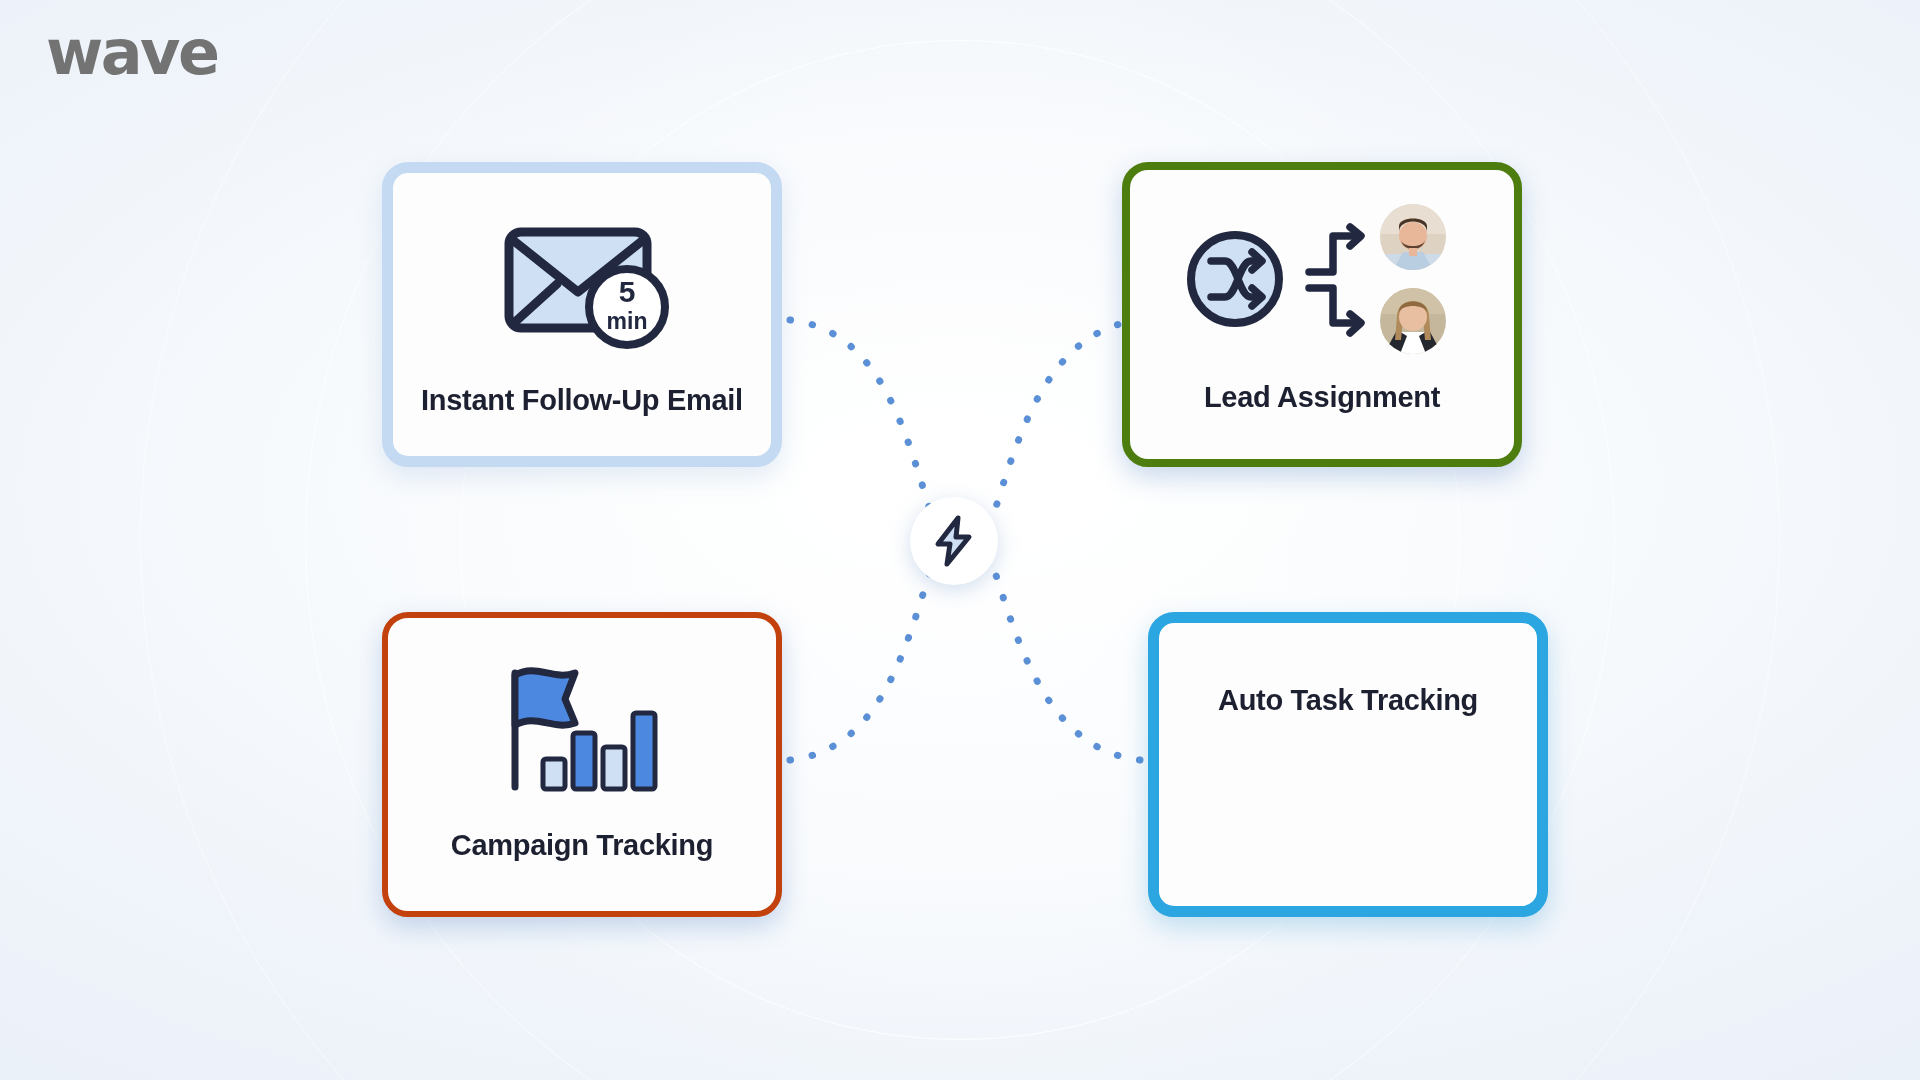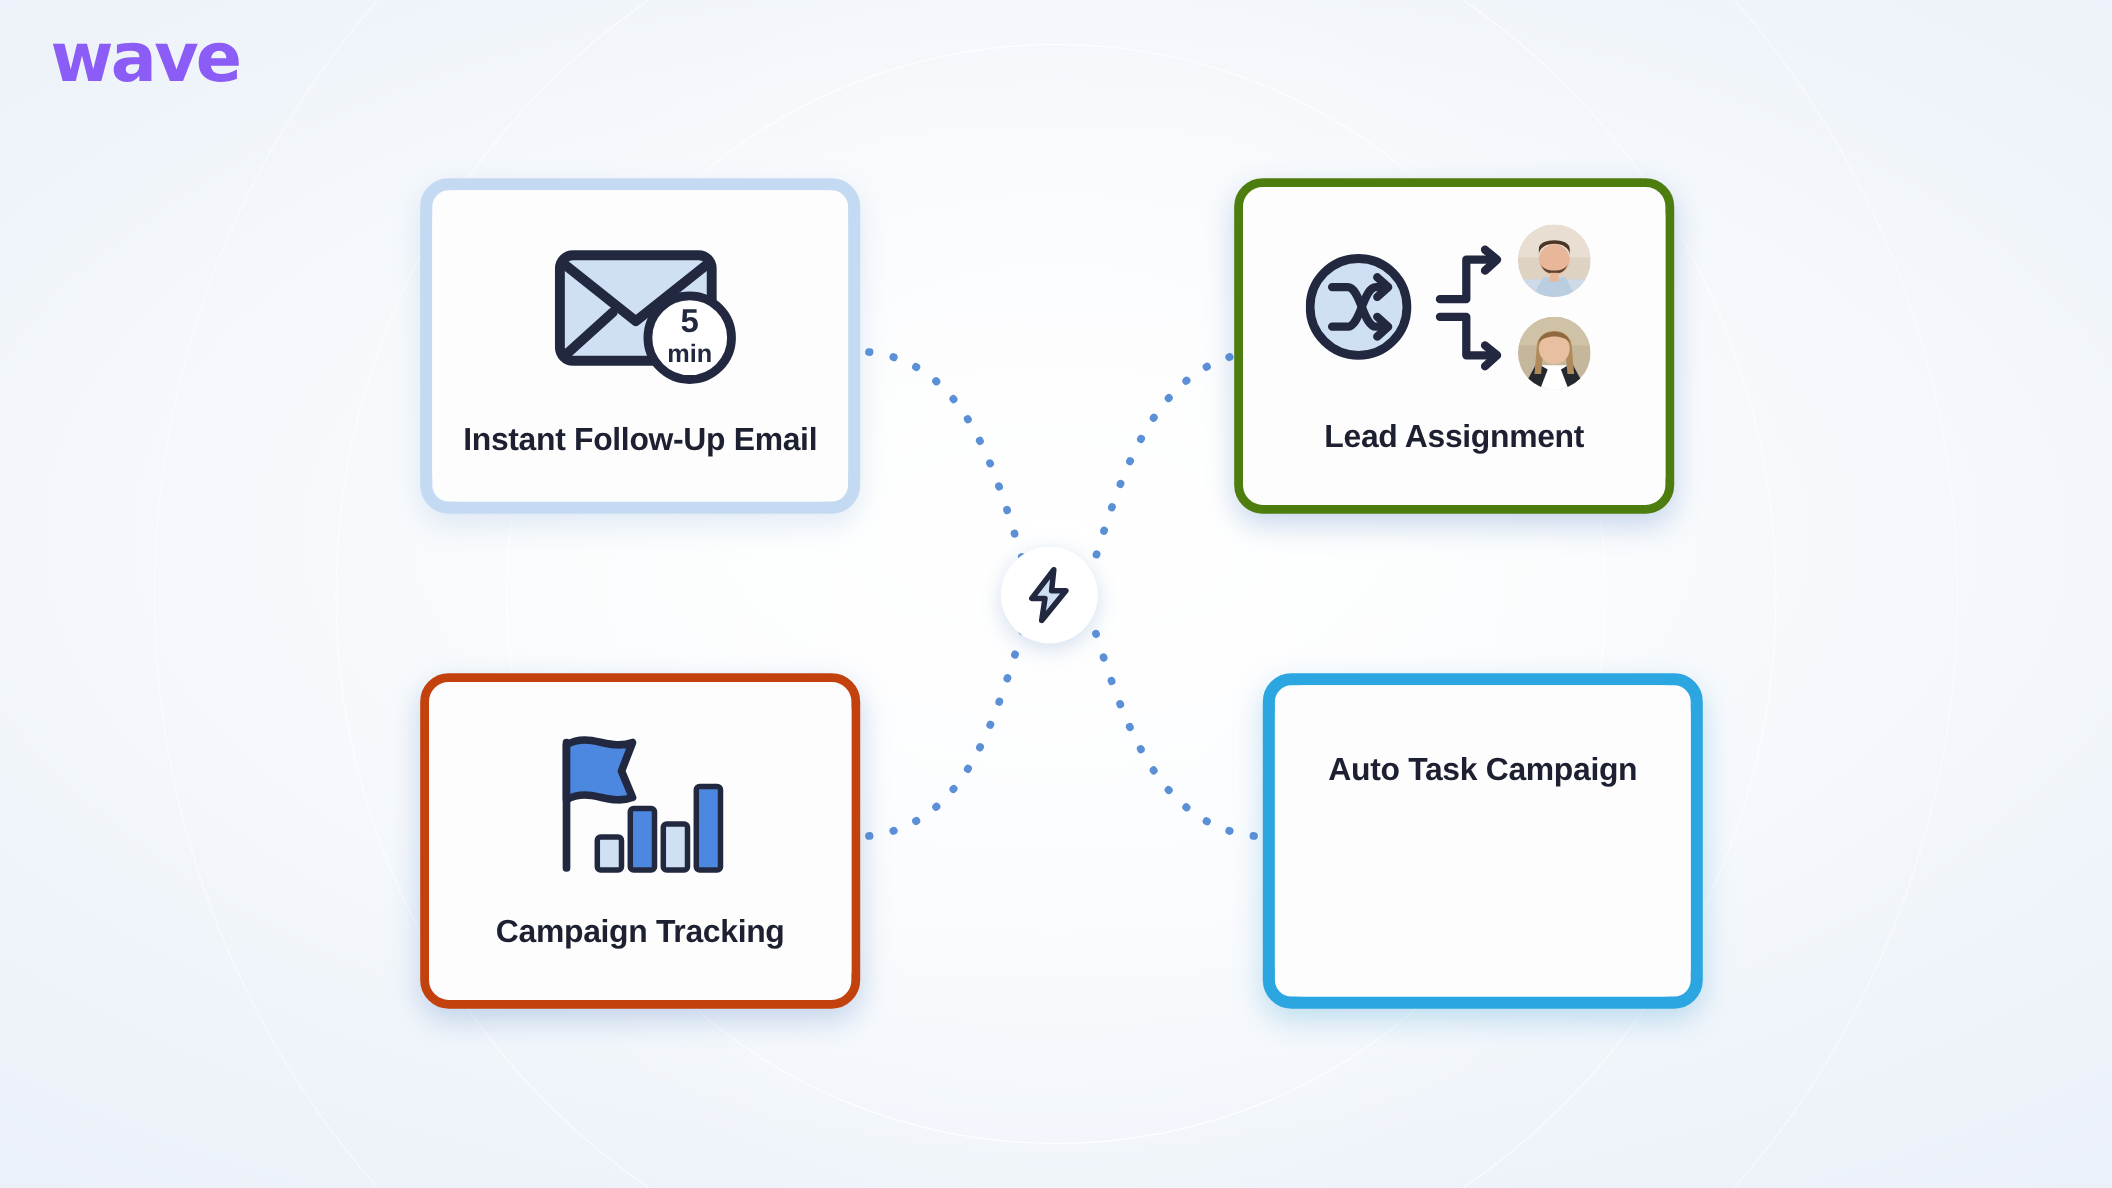--- a/index.html
+++ b/index.html
@@ -32,21 +32,21 @@
     width:1180px; height:1180px;
     transform:translate(-50%,-50%);
     border-radius:50%;
     background:radial-gradient(circle, rgba(255,255,255,0.75) 0%, rgba(255,255,255,0.18) 55%, rgba(255,255,255,0) 72%);
   }
 
   
   #logo {
     position:absolute; left:46px; top:22px;
     font-size:62px; font-weight:700; letter-spacing:-2.5px;
-    color:#8b5cf6;
+    color:#737373;
     font-family:"DejaVu Sans", sans-serif;
     line-height:1;
   }
 
   
   #connectors { position:absolute; inset:0; pointer-events:none; }
 
   
   .card {
     position:absolute;
@@ -85,21 +85,21 @@
     border:11px solid #c3daf2;
     box-shadow:0 10px 26px rgba(120,160,210,0.20);
   }
   #card-lead {
     left:1122px; top:162px;
     border:8px solid #4d7c0f;
     box-shadow:0 10px 26px rgba(70,120,190,0.28);
   }
   #card-campaign {
     left:382px; top:612px;
-    border:8px solid #c2410c;
+    border:6px solid #c2410c;
     box-shadow:0 10px 26px rgba(70,120,190,0.28);
   }
   #card-task {
     left:1148px; top:612px;
     border:11px solid #2ba6e0;
     box-shadow:0 10px 26px rgba(50,150,210,0.28);
   }
 
   
   #hub {
@@ -221,21 +221,21 @@
         <rect x="116" y="92" width="22" height="42" rx="3" fill="#cfe0f5" stroke="#222840" stroke-width="5"></rect>
         <rect x="146" y="58" width="22" height="76" rx="3" fill="#4d88e0" stroke="#222840" stroke-width="5"></rect>
       </svg>
     </div>
     <div class="card-label">Campaign Tracking</div>
   </div>
 </div>
 
 <div class="card" id="card-task">
   <div class="card-inner">
-    <div class="card-label">Auto Task Campaign</div>
+    <div class="card-label">Auto Task Tracking</div>
   </div>
 </div>
 
 <div id="hub">
   <svg width="46" height="54" viewBox="0 0 46 54">
     <path d="M 27 4 L 7 30 L 19 30 L 16 50 L 38 23 L 25 23 Z" fill="#cfe0f5" stroke="#222840" stroke-width="5" stroke-linejoin="round" stroke-linecap="round"></path>
   </svg>
 </div>
 
 </body></html>

